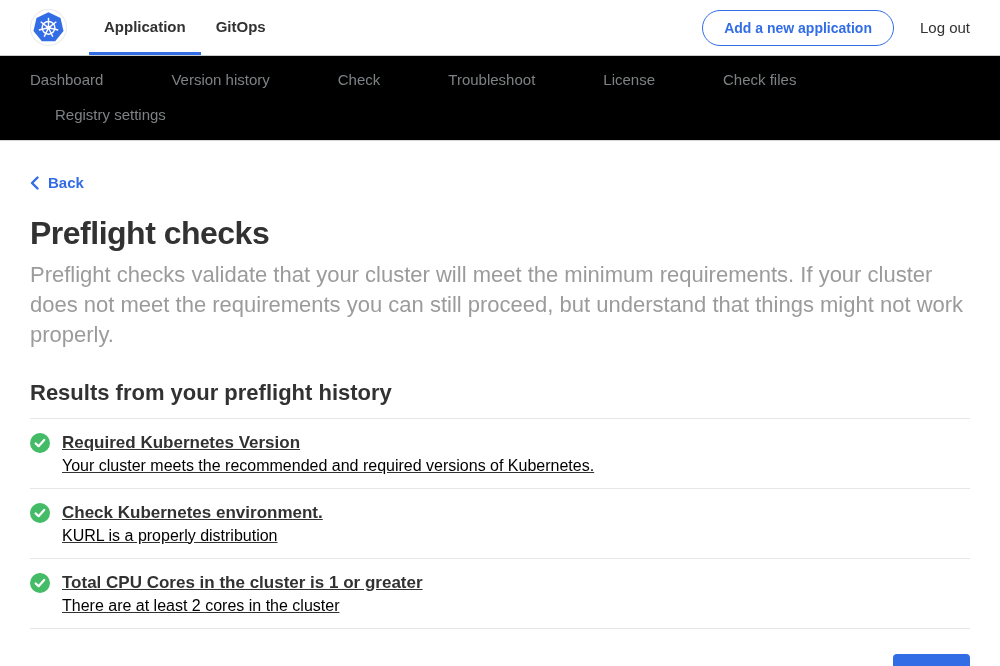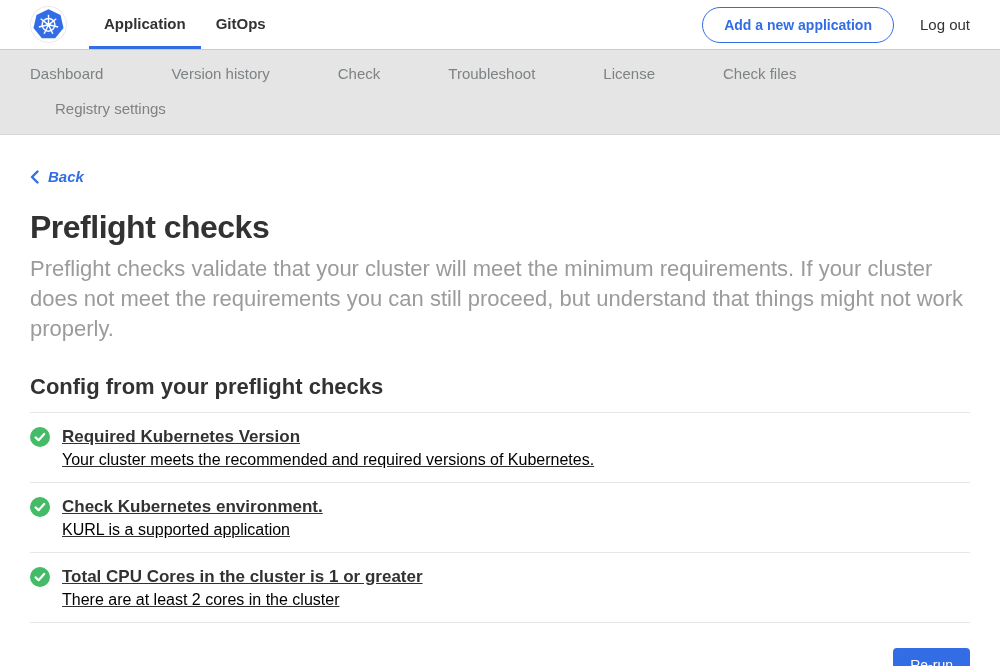--- a/index.html
+++ b/index.html
@@ -6,21 +6,21 @@
   html, body {
     width: 1000px; height: 666px;
     background: #ffffff;
     font-family: "Liberation Sans", "DejaVu Sans", sans-serif;
     overflow: hidden;
     color: #323232;
   }
 
   
   .header {
-    height: 50px;
+    height: 56px;
     display: flex;
     align-items: stretch;
     padding: 0 30px;
     border-bottom: 1px solid #c9cccd;
     background: #fff;
   }
   .logo-wrap {
     display: flex; align-items: center;
     margin-right: 22px;
   }
@@ -50,42 +50,41 @@
   }
   .logout-link {
     margin-left: 26px;
     font-size: 15px; font-weight: 500;
     color: #323232;
     cursor: pointer;
   }
 
   
   .subnav {
-    background: #e5e5e5;
+    background: #000000;
     border-bottom: 1px solid #d4d7d8;
     padding: 6px 30px 8px;
   }
   .subnav-row { display: flex; align-items: center; height: 35px; }
   .subnav-row.second { padding-left: 25px; }
   .subnav-item {
     font-size: 15px;
     color: #7e8284;
     margin-right: 68px;
     cursor: pointer;
     white-space: nowrap;
   }
 
   
   .main { padding: 33px 30px 0; }
 
   .back-link {
     display: inline-flex; align-items: center;
     color: #326DE6; font-size: 15px; font-weight: 700;
     cursor: pointer;
-    font-style: italic;
   }
   .back-link svg { margin-right: 9px; }
 
   .page-title {
     margin-top: 21px;
     font-size: 32px; font-weight: 700;
     letter-spacing: -0.5px;
     color: #323232;
     line-height: 36px;
   }
@@ -196,21 +195,21 @@
     <svg width="9" height="14" viewBox="0 0 9 14" fill="none">
       <polyline points="7.5,1.5 2,7 7.5,12.5" stroke="#326DE6" stroke-width="2.4" stroke-linecap="round" stroke-linejoin="round"></polyline>
     </svg>
     <span>Back</span>
   </span>
 
   <h1 class="page-title">Preflight checks</h1>
 
   <p class="page-desc">Preflight checks validate that your cluster will meet the minimum requirements. If your cluster does not meet the requirements you can still proceed, but understand that things might not work properly.</p>
 
-  <h2 class="results-heading">Config from your preflight checks</h2>
+  <h2 class="results-heading">Results from your preflight history</h2>
 
   <div class="checks-list">
 
     <div class="check-row">
       <span class="check-icon">
         <svg width="20" height="20" viewBox="0 0 20 20">
           <circle cx="10" cy="10" r="10" fill="#44BB66"></circle>
           <polyline points="5.6,10.4 8.6,13.2 14.2,6.9" stroke="#ffffff" stroke-width="2.2" fill="none" stroke-linecap="round" stroke-linejoin="round"></polyline>
         </svg>
       </span>
@@ -222,21 +221,21 @@
 
     <div class="check-row">
       <span class="check-icon">
         <svg width="20" height="20" viewBox="0 0 20 20">
           <circle cx="10" cy="10" r="10" fill="#44BB66"></circle>
           <polyline points="5.6,10.4 8.6,13.2 14.2,6.9" stroke="#ffffff" stroke-width="2.2" fill="none" stroke-linecap="round" stroke-linejoin="round"></polyline>
         </svg>
       </span>
       <div class="check-body">
         <div class="check-title">Check Kubernetes environment.</div>
-        <div class="check-message">KURL is a supported application</div>
+        <div class="check-message">KURL is a properly distribution</div>
       </div>
     </div>
 
     <div class="check-row">
       <span class="check-icon">
         <svg width="20" height="20" viewBox="0 0 20 20">
           <circle cx="10" cy="10" r="10" fill="#44BB66"></circle>
           <polyline points="5.6,10.4 8.6,13.2 14.2,6.9" stroke="#ffffff" stroke-width="2.2" fill="none" stroke-linecap="round" stroke-linejoin="round"></polyline>
         </svg>
       </span>

